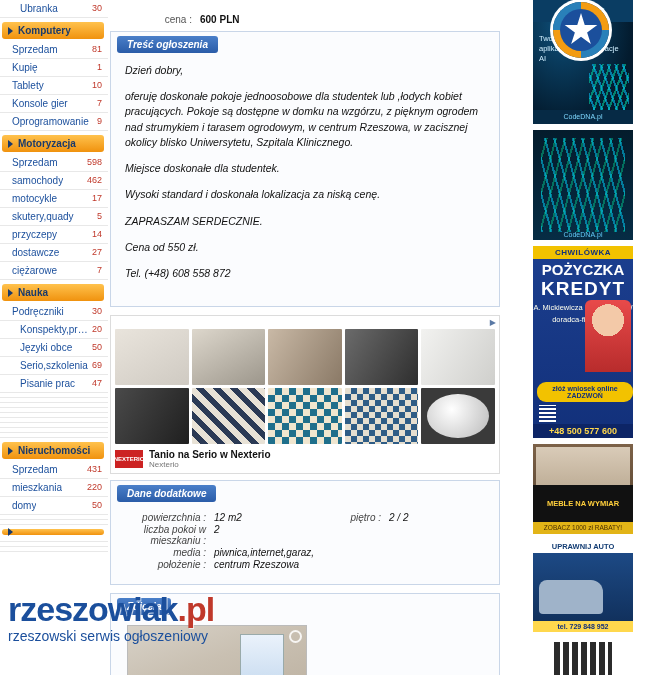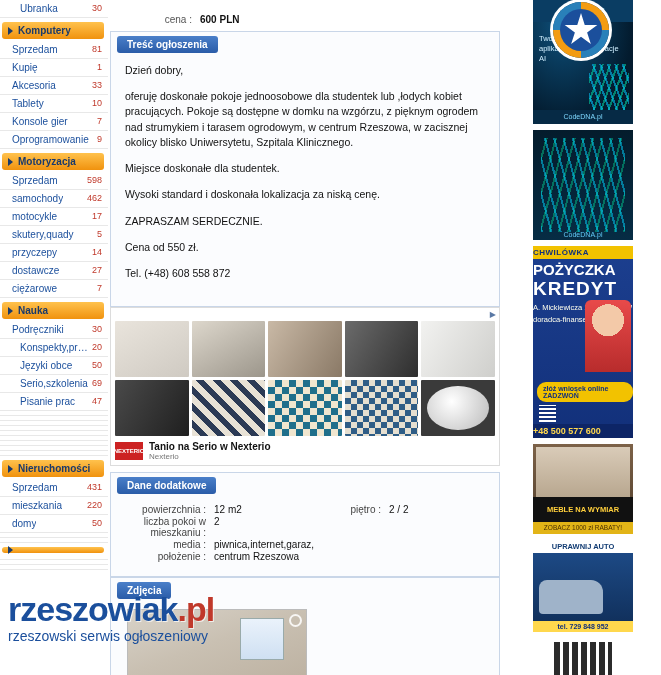--- a/index.html
+++ b/index.html
@@ -73,21 +73,23 @@
     font-size: 10px;
     color: #333;
     padding: 14px 0 6px 0;
   }
   .price-row .plabel { width: 90px; text-align: right; color: #555; padding-right: 8px; }
   .price-row .pval { font-weight: bold; color: #111; }
 
   .panel {
     border: 1px solid #c9d6e8;
     background: #fbfcfe;
-    position: relative;
+    margin-bottom: 8px;
+    position: relative;
+    font-style: italic;
   }
   .panel-title {
     display: inline-block;
     background: linear-gradient(#4a7fc9, #2a5ca8);
     color: #fff;
     font-size: 10px;
     font-weight: bold;
     padding: 3px 10px;
     border-radius: 3px;
     margin: 4px 0 0 6px;
@@ -215,21 +217,21 @@
     position: absolute; inset: 8px;
     background:
       repeating-linear-gradient(75deg, rgba(0,210,255,.5) 0 2px, transparent 2px 9px),
       repeating-linear-gradient(-75deg, rgba(0,255,170,.35) 0 2px, transparent 2px 9px);
   }
 
   .kredyt {
     height: 192px;
     background: linear-gradient(#1c3f8f, #12307a);
     color: #fff;
-    text-align: left;
+    text-align: center;
     position: relative;
     border-radius: 6px;
   }
   .kredyt .k1 { background:#f2c200; color:#12307a; font-size:8px; font-weight:bold; padding:2px 0; letter-spacing:.5px;}
   .kredyt .k2 { font-size: 15px; font-weight: bold; color: #fff; margin-top: 2px; }
   .kredyt .k3 { font-size: 19px; font-weight: bold; color: #fff; letter-spacing: 1px; }
   .kredyt .k4 { font-size: 7.5px; color: #ffe; margin-top: 3px; line-height: 1.25; }
   .kredyt .girl {
     position: absolute; right: 2px; top: 54px; width: 46px; height: 72px;
     background: radial-gradient(circle at 50% 28%, #f3c9a8 0 16px, transparent 16px),
@@ -251,21 +253,21 @@
     position: absolute; bottom: 0; left: 0; right: 0;
     background: #0d2566; color: #ffd84d; font-size: 9px; font-weight: bold; padding: 2px 0;
   }
 
   .meble {
     height: 90px;
     background: linear-gradient(#7d6248,#4d3b2a);
     color: #fff; position: relative;
   }
   .meble .room { position: absolute; inset: 3px 3px 26px 3px; background: linear-gradient(#d9cbb8,#b19f86); }
-  .meble .bar { position: absolute; left:0; right:0; bottom: 12px; background:#111; color:#ffcf3c; font-size: 7.5px; font-weight: bold; text-align:center; padding: 8px 0;}
+  .meble .bar { position: absolute; left:0; right:0; bottom: 12px; background:#111; color:#ffcf3c; font-size: 7.5px; font-weight: bold; text-align:center; padding: 14px 0;}
   .meble .bar2 { position: absolute; left:0; right:0; bottom: 0; height: 12px; background:#e2b417; color:#4a2f00; font-size:6.5px; text-align:center; line-height:12px;}
 
   .auto {
     height: 92px; background: linear-gradient(#1f4e8c,#0f2d57); position: relative; color:#fff;
   }
   .auto .t { background:#ffffff; color:#123c73; font-size:7.5px; font-weight:bold; text-align:center; padding:2px 0;}
   .auto .car { position:absolute; left:6px; bottom:18px; width:64px; height:34px; background:#9fb3c9; border-radius:8px 12px 4px 4px;}
   .auto .phone { position:absolute; bottom:0; left:0; right:0; background:#ffd84d; color:#12307a; font-size:7px; font-weight:bold; text-align:center; padding:2px 0;}
 
   .profadamar { height: 98px; background: #ffffff; text-align: center; position: relative; }
@@ -332,24 +334,20 @@
     </div>
 
     <div class="cat-header">Komputery</div>
     <div class="cat-row">
       <span class="lbl">Sprzedam</span>
       <span class="cnt">81</span>
     </div>
     <div class="cat-row">
       <span class="lbl">Kupię</span>
       <span class="cnt">1</span>
-    </div>
-    <div class="cat-row">
-      <span class="lbl">Akcesoria</span>
-      <span class="cnt">33</span>
     </div>
     <div class="cat-row">
       <span class="lbl">Tablety</span>
       <span class="cnt">10</span>
     </div>
     <div class="cat-row">
       <span class="lbl">Konsole gier</span>
       <span class="cnt">7</span>
     </div>
     <div class="cat-row">

